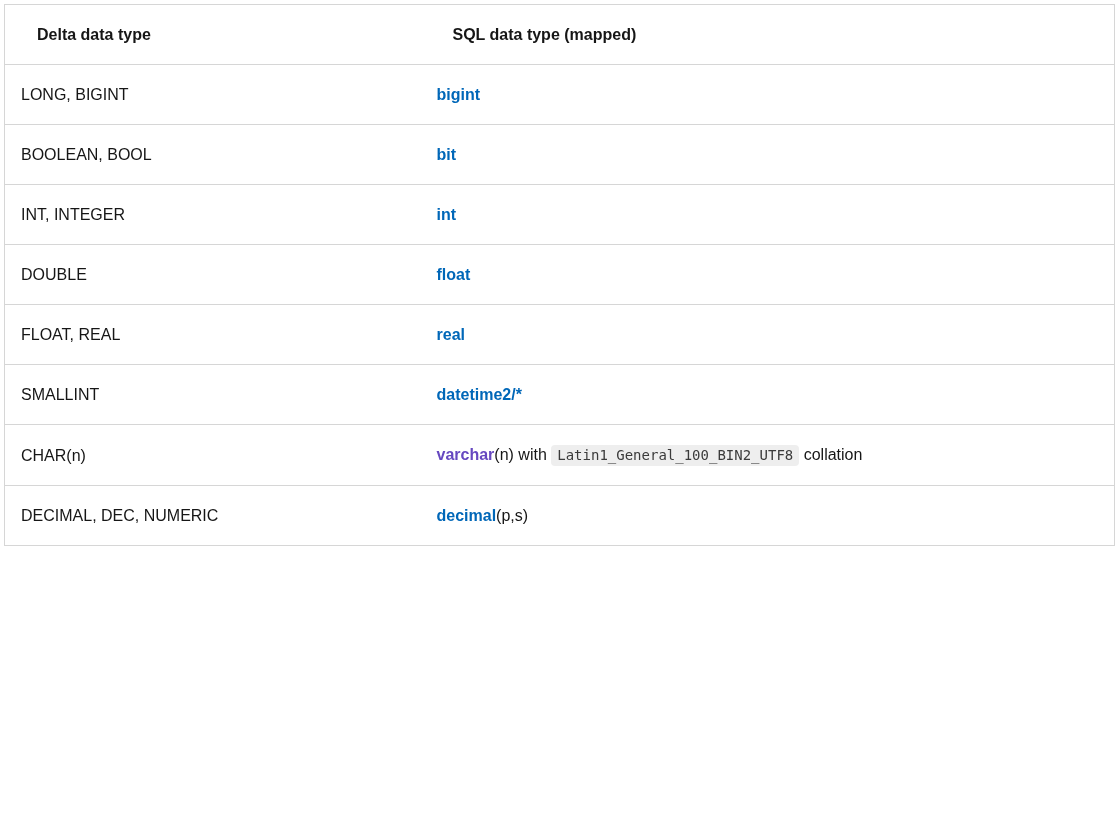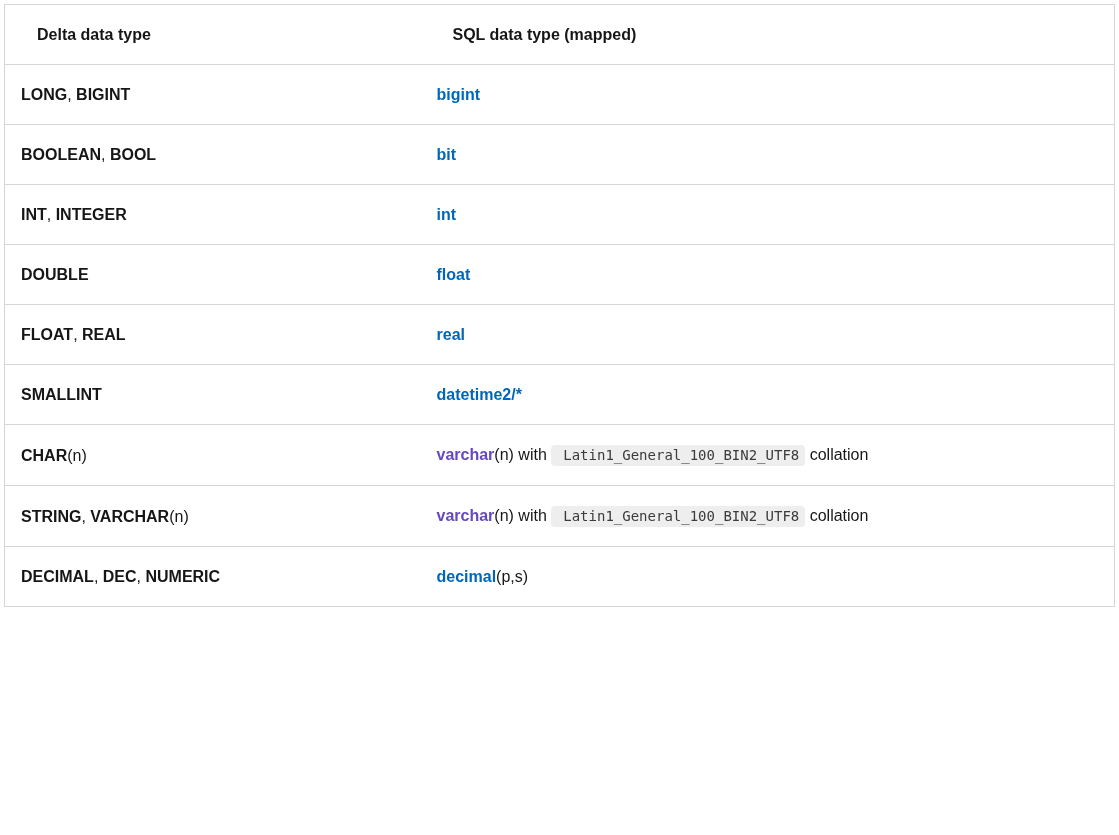--- a/index.html
+++ b/index.html
@@ -38,40 +38,40 @@
     white-space: nowrap;
     overflow: hidden;
   }
   table.mapping-table th {
     font-weight: 700;
     color: var(--text);
     padding-left: 32px;
   }
   col.col-delta { width: 416px; }
   .seg-bold {
-    font-weight: 700;
+    font-weight: 400;
     color: var(--text);
   }
   .seg-plain { color: var(--text); }
   a.seg-link {
     color: var(--link-blue);
     font-weight: 600;
     text-decoration: none;
     cursor: pointer;
   }
   a.seg-link.seg-visited {
     color: var(--link-visited);
   }
   code.seg-code {
     font-family: "DejaVu Sans Mono", "Liberation Mono", monospace;
     font-size: 14px;
     background: var(--code-bg);
     color: var(--code-text);
     border-radius: 4px;
-    padding: 2px 6px 3px 12px;
+    padding: 2px 6px 3px 6px;
   }
 </style>
 </head>
 <body>
 
 <table class="mapping-table">
   <colgroup>
     <col class="col-delta">
     <col class="col-sql">
   </colgroup>
@@ -104,21 +104,17 @@
       </tr>
       <tr>
         <td><span class="seg-bold">SMALLINT</span></td>
         <td><a class="seg-link">datetime2/*</a></td>
       </tr>
       <tr>
         <td><span class="seg-bold">CHAR</span><span class="seg-plain">(n)</span></td>
         <td><a class="seg-link seg-visited">varchar</a><span class="seg-plain">(n) with </span><code class="seg-code">Latin1_General_100_BIN2_UTF8</code><span class="seg-plain"> collation</span></td>
       </tr>
       <tr>
-        <td><span class="seg-bold">STRING</span><span class="seg-plain">, </span><span class="seg-bold">VARCHAR</span><span class="seg-plain">(n)</span></td>
-        <td><a class="seg-link seg-visited">varchar</a><span class="seg-plain">(n) with </span><code class="seg-code">Latin1_General_100_BIN2_UTF8</code><span class="seg-plain"> collation</span></td>
-      </tr>
-      <tr>
         <td><span class="seg-bold">DECIMAL</span><span class="seg-plain">, </span><span class="seg-bold">DEC</span><span class="seg-plain">, </span><span class="seg-bold">NUMERIC</span></td>
         <td><a class="seg-link">decimal</a><span class="seg-plain">(p,s)</span></td>
       </tr>
     </tbody>
 </table>
 
 </body></html>

